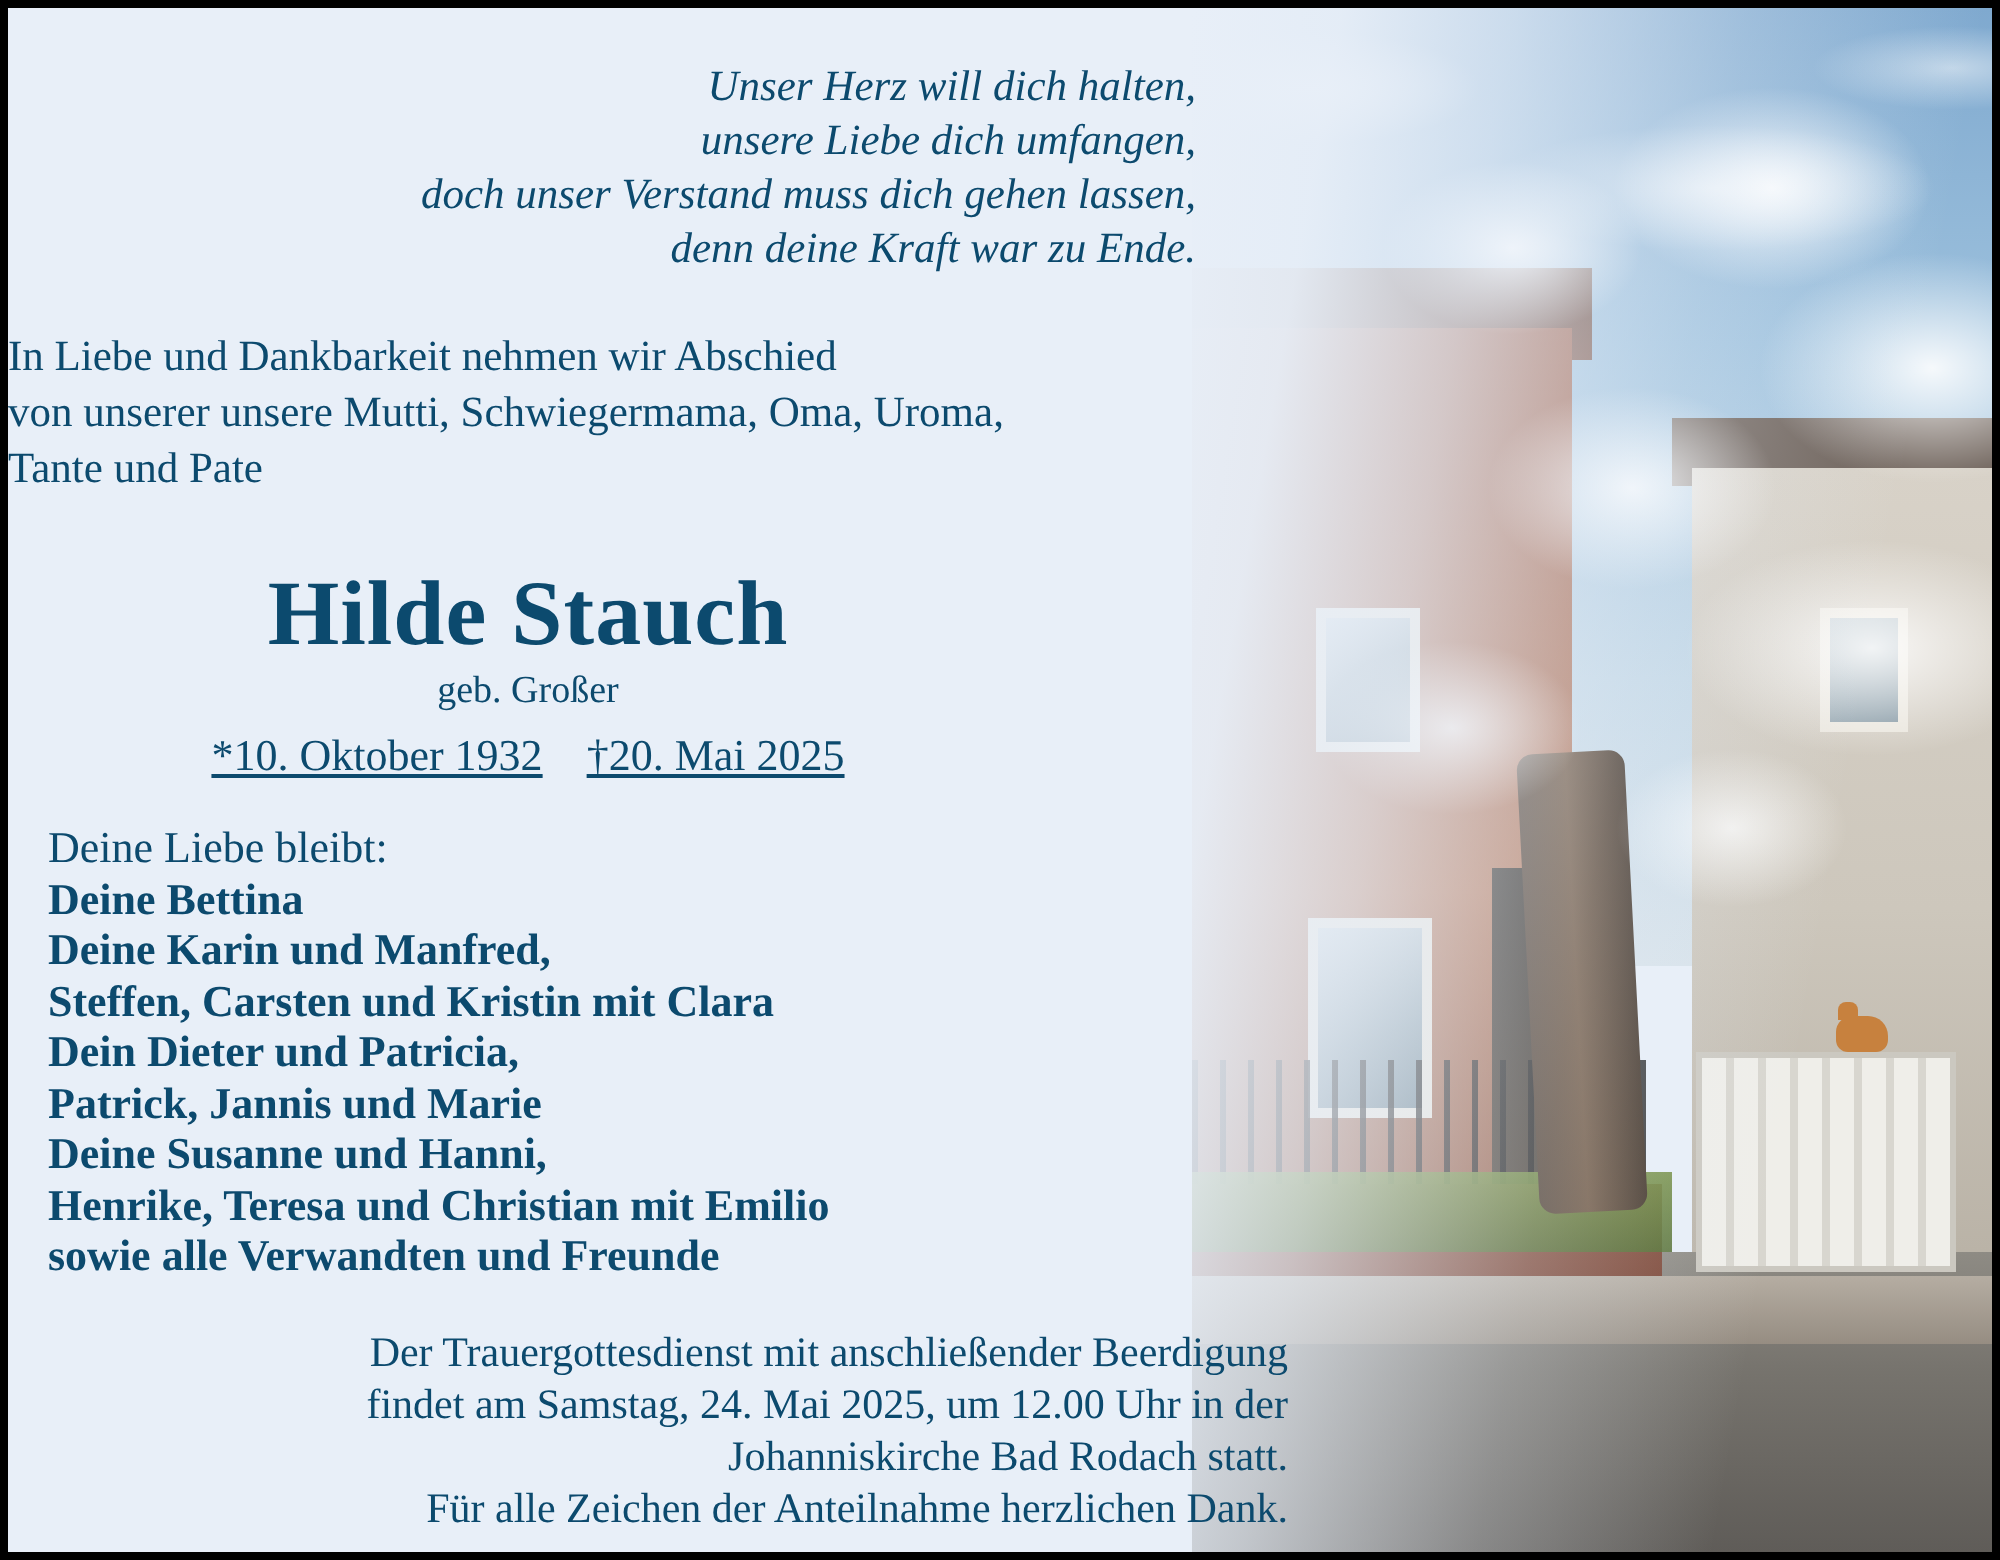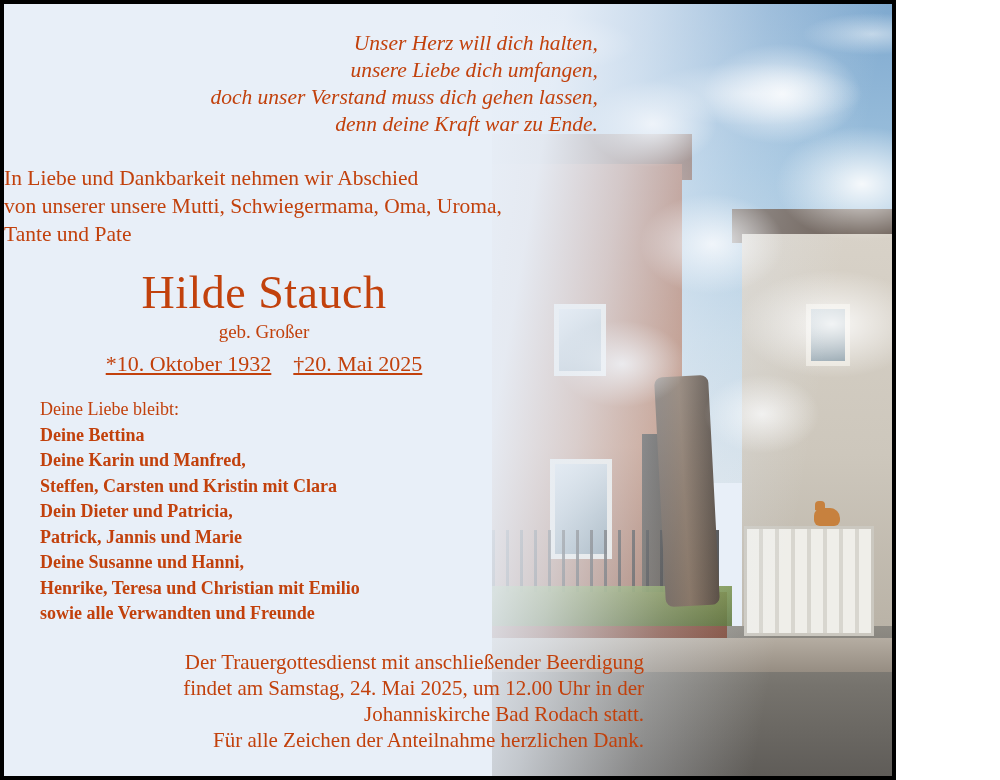--- a/index.html
+++ b/index.html
@@ -2,26 +2,26 @@
 <html><head>
 <meta charset="utf-8">
 <style>
   html, body {
     margin: 0;
     padding: 0;
     background: #ffffff;
   }
   #card {
     position: relative;
-    width: 896px;
+    width: 1000px;
     height: 780px;
     overflow: hidden;
     background: #e8eff8;
     font-family: "Liberation Serif", serif;
-    color: #c2410c;
+    color: #0c4a6e;
     box-sizing: border-box;
     border: 4px solid #000000;
   }
   
   #photo {
     position: absolute;
     top: 0;
     right: 0;
     width: 400px;
     height: 772px;
@@ -212,43 +212,43 @@
     margin-bottom: 26px;
   }
   .poem div { white-space: nowrap; }
   .intro {
     font-size: 21.5px;
     line-height: 28px;
   }
   .name {
     text-align: center;
     font-size: 46px;
-    font-weight: normal;
+    font-weight: bold;
     letter-spacing: .5px;
-    margin-top: 18px;
+    margin-top: 32px;
     padding-right: 120px;
   }
   .born {
     text-align: center;
     font-size: 19px;
     margin-top: 2px;
     padding-right: 120px;
   }
   .dates {
     text-align: center;
     font-size: 22px;
     margin-top: 8px;
     padding-right: 120px;
     text-decoration: underline;
   }
   .dates .sep { display: inline-block; width: 22px; }
   .family {
-    padding-left: 36px;
+    padding-left: 20px;
     margin-top: 20px;
-    font-size: 18px;
+    font-size: 22px;
     line-height: 25.5px;
   }
   .family .lead { font-weight: normal; }
   .family .bold { font-weight: bold; }
   .service {
     padding-left: 36px;
     margin-top: 22px;
     font-size: 21px;
     line-height: 26px;
     text-align: right;

